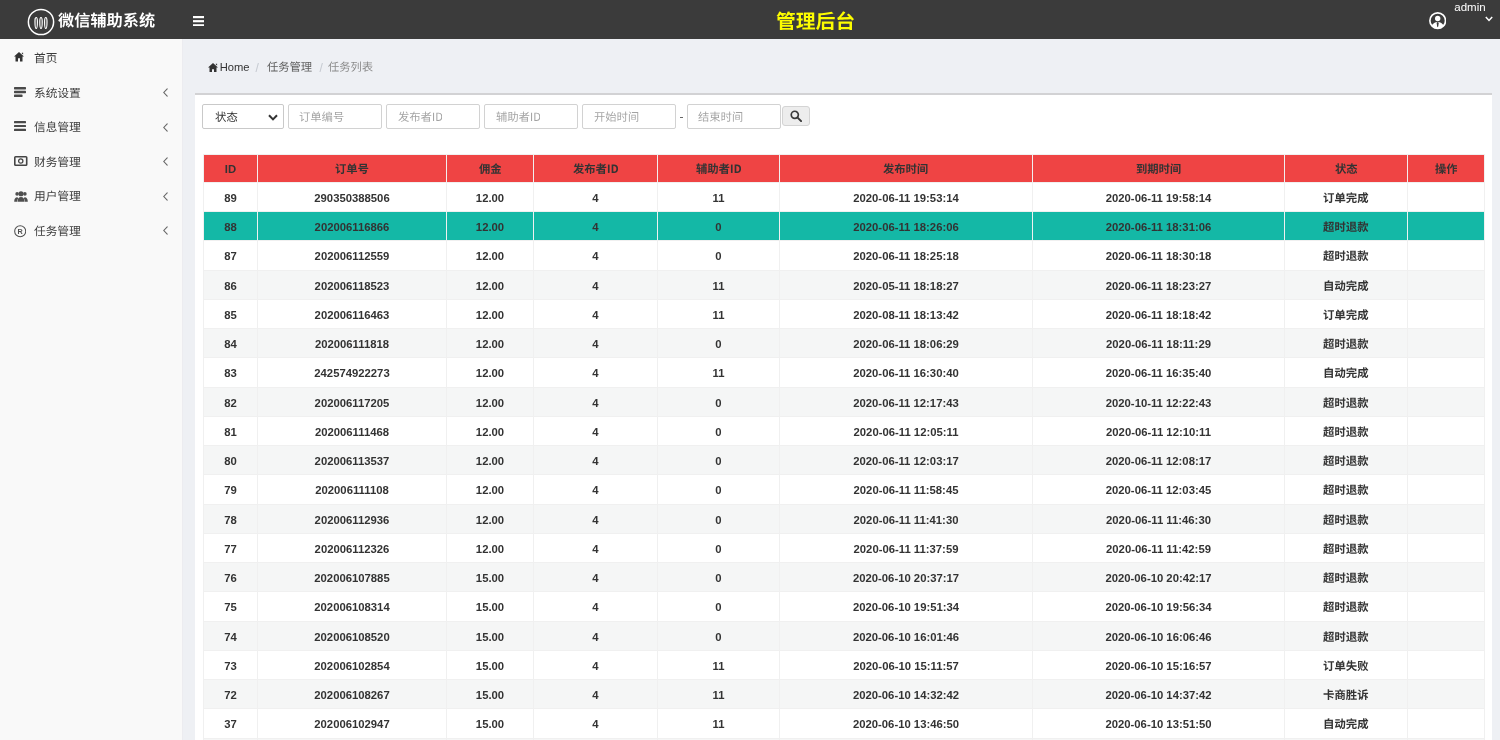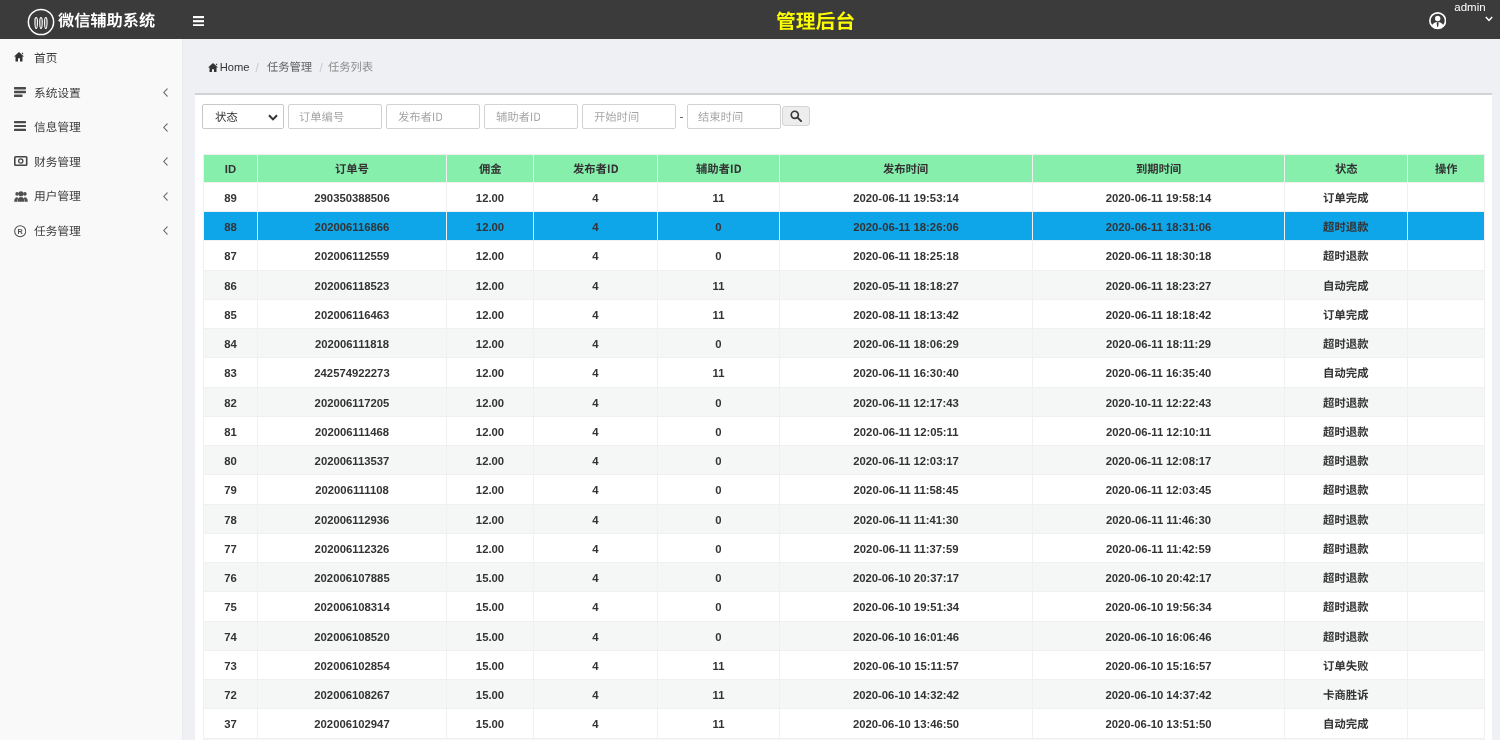--- a/index.html
+++ b/index.html
@@ -9,26 +9,26 @@
 .nav{position:absolute;left:0;top:0;width:1500px;height:39px;background:#3b3b3b}
 .logo{position:absolute;left:27px;top:7.5px}
 .side{position:absolute;left:0;top:39px;width:183px;height:701px;background:#f9f9f9;border-right:1px solid #ececf0}
 .card{position:absolute;left:194.6px;top:93px;width:1297.8px;height:660px;background:#fff;border-top:2.5px solid #d2d2d4}
 .sel,.inp{position:absolute;top:103.5px;height:25.2px;background:#fff;border:1px solid #d2d2d2;border-radius:2px}
 .sel{left:202px;width:82px;border-color:#c9c9c9}
 .inp{width:94.2px}
 .btn{position:absolute;left:782.4px;top:105.8px;width:27.8px;height:20.4px;background:#ededed;border:1px solid #d4d4d4;border-radius:3px}
 .tb{position:absolute;left:203px;top:153.5px;border-collapse:collapse;table-layout:fixed}
 .tb th,.tb td{border:1px solid #f0f0f0;text-align:center;vertical-align:middle;padding:0}
-.tb th{height:28.3px;background:#86efac}
+.tb th{height:28.3px;background:#ef4444}
 .tb td{height:29.25px}
 .tb svg.t{display:inline-block;vertical-align:middle}
 .lat{font-size:11.3px;font-weight:bold;color:#333}
 tr.str td{background:#f5f6f6}
-tr.hov td{background:#0ea5e9}
+tr.hov td{background:#14b8a6}
 </style></head><body>
 <svg width="0" height="0" style="position:absolute">
     <defs>
       <path id="b5fae" d="M185 -850C151 -788 81 -708 18 -659C37 -637 65 -592 78 -567C155 -628 238 -723 292 -810ZM324 -324V-210C324 -144 317 -61 259 3C278 17 319 60 333 82C408 2 425 -119 425 -208V-234H503V-161C503 -121 486 -101 471 -91C486 -69 505 -21 511 5C527 -15 553 -38 687 -121C679 -141 668 -179 663 -206L596 -168V-324ZM756 -551H832C823 -463 810 -383 789 -311C770 -377 757 -448 747 -522ZM287 -461V-360H623V-391C638 -372 652 -351 660 -339L684 -376C697 -304 713 -236 734 -174C694 -100 640 -40 567 6C587 26 621 71 632 93C694 51 744 0 785 -60C817 -1 858 48 908 85C924 55 960 11 984 -10C925 -46 880 -101 845 -168C891 -275 918 -402 935 -551H969V-652H782C795 -710 805 -770 813 -831L704 -849C688 -702 659 -559 604 -461ZM201 -639C155 -540 82 -438 11 -371C31 -346 64 -287 75 -262C94 -281 113 -303 132 -327V90H241V-484C262 -519 280 -553 297 -587V-512H628V-765H548V-607H504V-850H417V-607H374V-765H297V-605Z"></path>
       <path id="b4fe1" d="M383 -543V-449H887V-543ZM383 -397V-304H887V-397ZM368 -247V88H470V57H794V85H900V-247ZM470 -39V-152H794V-39ZM539 -813C561 -777 586 -729 601 -693H313V-596H961V-693H655L714 -719C699 -755 668 -811 641 -852ZM235 -846C188 -704 108 -561 24 -470C43 -442 75 -379 85 -352C110 -380 134 -412 158 -446V92H268V-637C296 -695 321 -755 342 -813Z"></path>
       <path id="b8f85" d="M771 -801C796 -779 828 -750 852 -727H757V-850H644V-727H438V-626H644V-565H462V87H565V-128H651V82H750V-128H832V-27C832 -18 830 -15 821 -15C813 -15 792 -14 769 -16C782 12 795 57 799 86C844 86 878 84 905 67C932 49 937 20 937 -25V-565H757V-626H964V-727H901L949 -765C924 -789 876 -828 843 -854ZM565 -298H651V-226H565ZM565 -395V-464H651V-395ZM832 -298V-226H750V-298ZM832 -395H750V-464H832ZM68 -310C76 -319 114 -325 147 -325H234V-214C155 -202 81 -192 23 -185L47 -70L234 -103V84H341V-122L428 -139L422 -242L341 -230V-325H413V-429H341V-577H234V-429H167C192 -489 216 -559 238 -631H409V-741H269L289 -829L173 -850C168 -814 162 -777 154 -741H35V-631H128C110 -565 93 -512 84 -491C67 -446 53 -418 32 -412C45 -384 62 -331 68 -310Z"></path>
       <path id="b52a9" d="M24 -131 45 -8 486 -115C455 -72 416 -34 366 -1C395 20 433 61 450 90C644 -44 699 -256 714 -520H821C814 -199 805 -74 783 -46C773 -32 763 -29 746 -29C725 -29 680 -30 631 -33C651 -2 665 49 667 81C718 83 770 84 803 78C838 72 863 61 886 27C919 -20 928 -168 937 -580C937 -595 937 -634 937 -634H719C721 -703 721 -775 721 -849H604L602 -634H471V-520H598C589 -366 565 -235 497 -131L487 -225L444 -216V-808H95V-144ZM201 -165V-287H333V-192ZM201 -494H333V-392H201ZM201 -599V-700H333V-599Z"></path>
       <path id="b7cfb" d="M242 -216C195 -153 114 -84 38 -43C68 -25 119 14 143 37C216 -13 305 -96 364 -173ZM619 -158C697 -100 795 -17 839 37L946 -34C895 -90 794 -169 717 -221ZM642 -441C660 -423 680 -402 699 -381L398 -361C527 -427 656 -506 775 -599L688 -677C644 -639 595 -602 546 -568L347 -558C406 -600 464 -648 515 -698C645 -711 768 -729 872 -754L786 -853C617 -812 338 -787 92 -778C104 -751 118 -703 121 -673C194 -675 271 -679 348 -684C296 -636 244 -598 223 -585C193 -564 170 -550 147 -547C159 -517 175 -466 180 -444C203 -453 236 -458 393 -469C328 -430 273 -401 243 -388C180 -356 141 -339 102 -333C114 -303 131 -248 136 -227C169 -240 214 -247 444 -266V-44C444 -33 439 -30 422 -29C405 -29 344 -29 292 -31C310 0 330 51 336 86C410 86 466 85 510 67C554 48 566 17 566 -41V-275L773 -292C798 -259 820 -228 835 -202L929 -260C889 -324 807 -418 732 -488Z"></path>
       <path id="b7edf" d="M681 -345V-62C681 39 702 73 792 73C808 73 844 73 861 73C938 73 964 28 973 -130C943 -138 895 -157 872 -178C869 -50 865 -28 849 -28C842 -28 821 -28 815 -28C801 -28 799 -31 799 -63V-345ZM492 -344C486 -174 473 -68 320 -4C346 18 379 65 393 95C576 11 602 -133 610 -344ZM34 -68 62 50C159 13 282 -35 395 -82L373 -184C248 -139 119 -93 34 -68ZM580 -826C594 -793 610 -751 620 -719H397V-612H554C513 -557 464 -495 446 -477C423 -457 394 -448 372 -443C383 -418 403 -357 408 -328C441 -343 491 -350 832 -386C846 -359 858 -335 866 -314L967 -367C940 -430 876 -524 823 -594L731 -548C747 -527 763 -503 778 -478L581 -461C617 -507 659 -562 695 -612H956V-719H680L744 -737C734 -767 712 -817 694 -854ZM61 -413C76 -421 99 -427 178 -437C148 -393 122 -360 108 -345C76 -308 55 -286 28 -280C42 -250 61 -193 67 -169C93 -186 135 -200 375 -254C371 -280 371 -327 374 -360L235 -332C298 -409 359 -498 407 -585L302 -650C285 -615 266 -579 247 -546L174 -540C230 -618 283 -714 320 -803L198 -859C164 -745 100 -623 79 -592C57 -560 40 -539 18 -533C33 -499 54 -438 61 -413Z"></path>
       <path id="b7ba1" d="M194 -439V91H316V64H741V90H860V-169H316V-215H807V-439ZM741 -25H316V-81H741ZM421 -627C430 -610 440 -590 448 -571H74V-395H189V-481H810V-395H932V-571H569C559 -596 543 -625 528 -648ZM316 -353H690V-300H316ZM161 -857C134 -774 85 -687 28 -633C57 -620 108 -595 132 -579C161 -610 190 -651 215 -696H251C276 -659 301 -616 311 -587L413 -624C404 -643 389 -670 371 -696H495V-778H256C264 -797 271 -816 278 -835ZM591 -857C572 -786 536 -714 490 -668C517 -656 567 -631 589 -615C609 -638 629 -665 646 -696H685C716 -659 747 -614 759 -584L858 -629C849 -648 832 -672 813 -696H952V-778H686C694 -797 700 -817 706 -836Z"></path>

